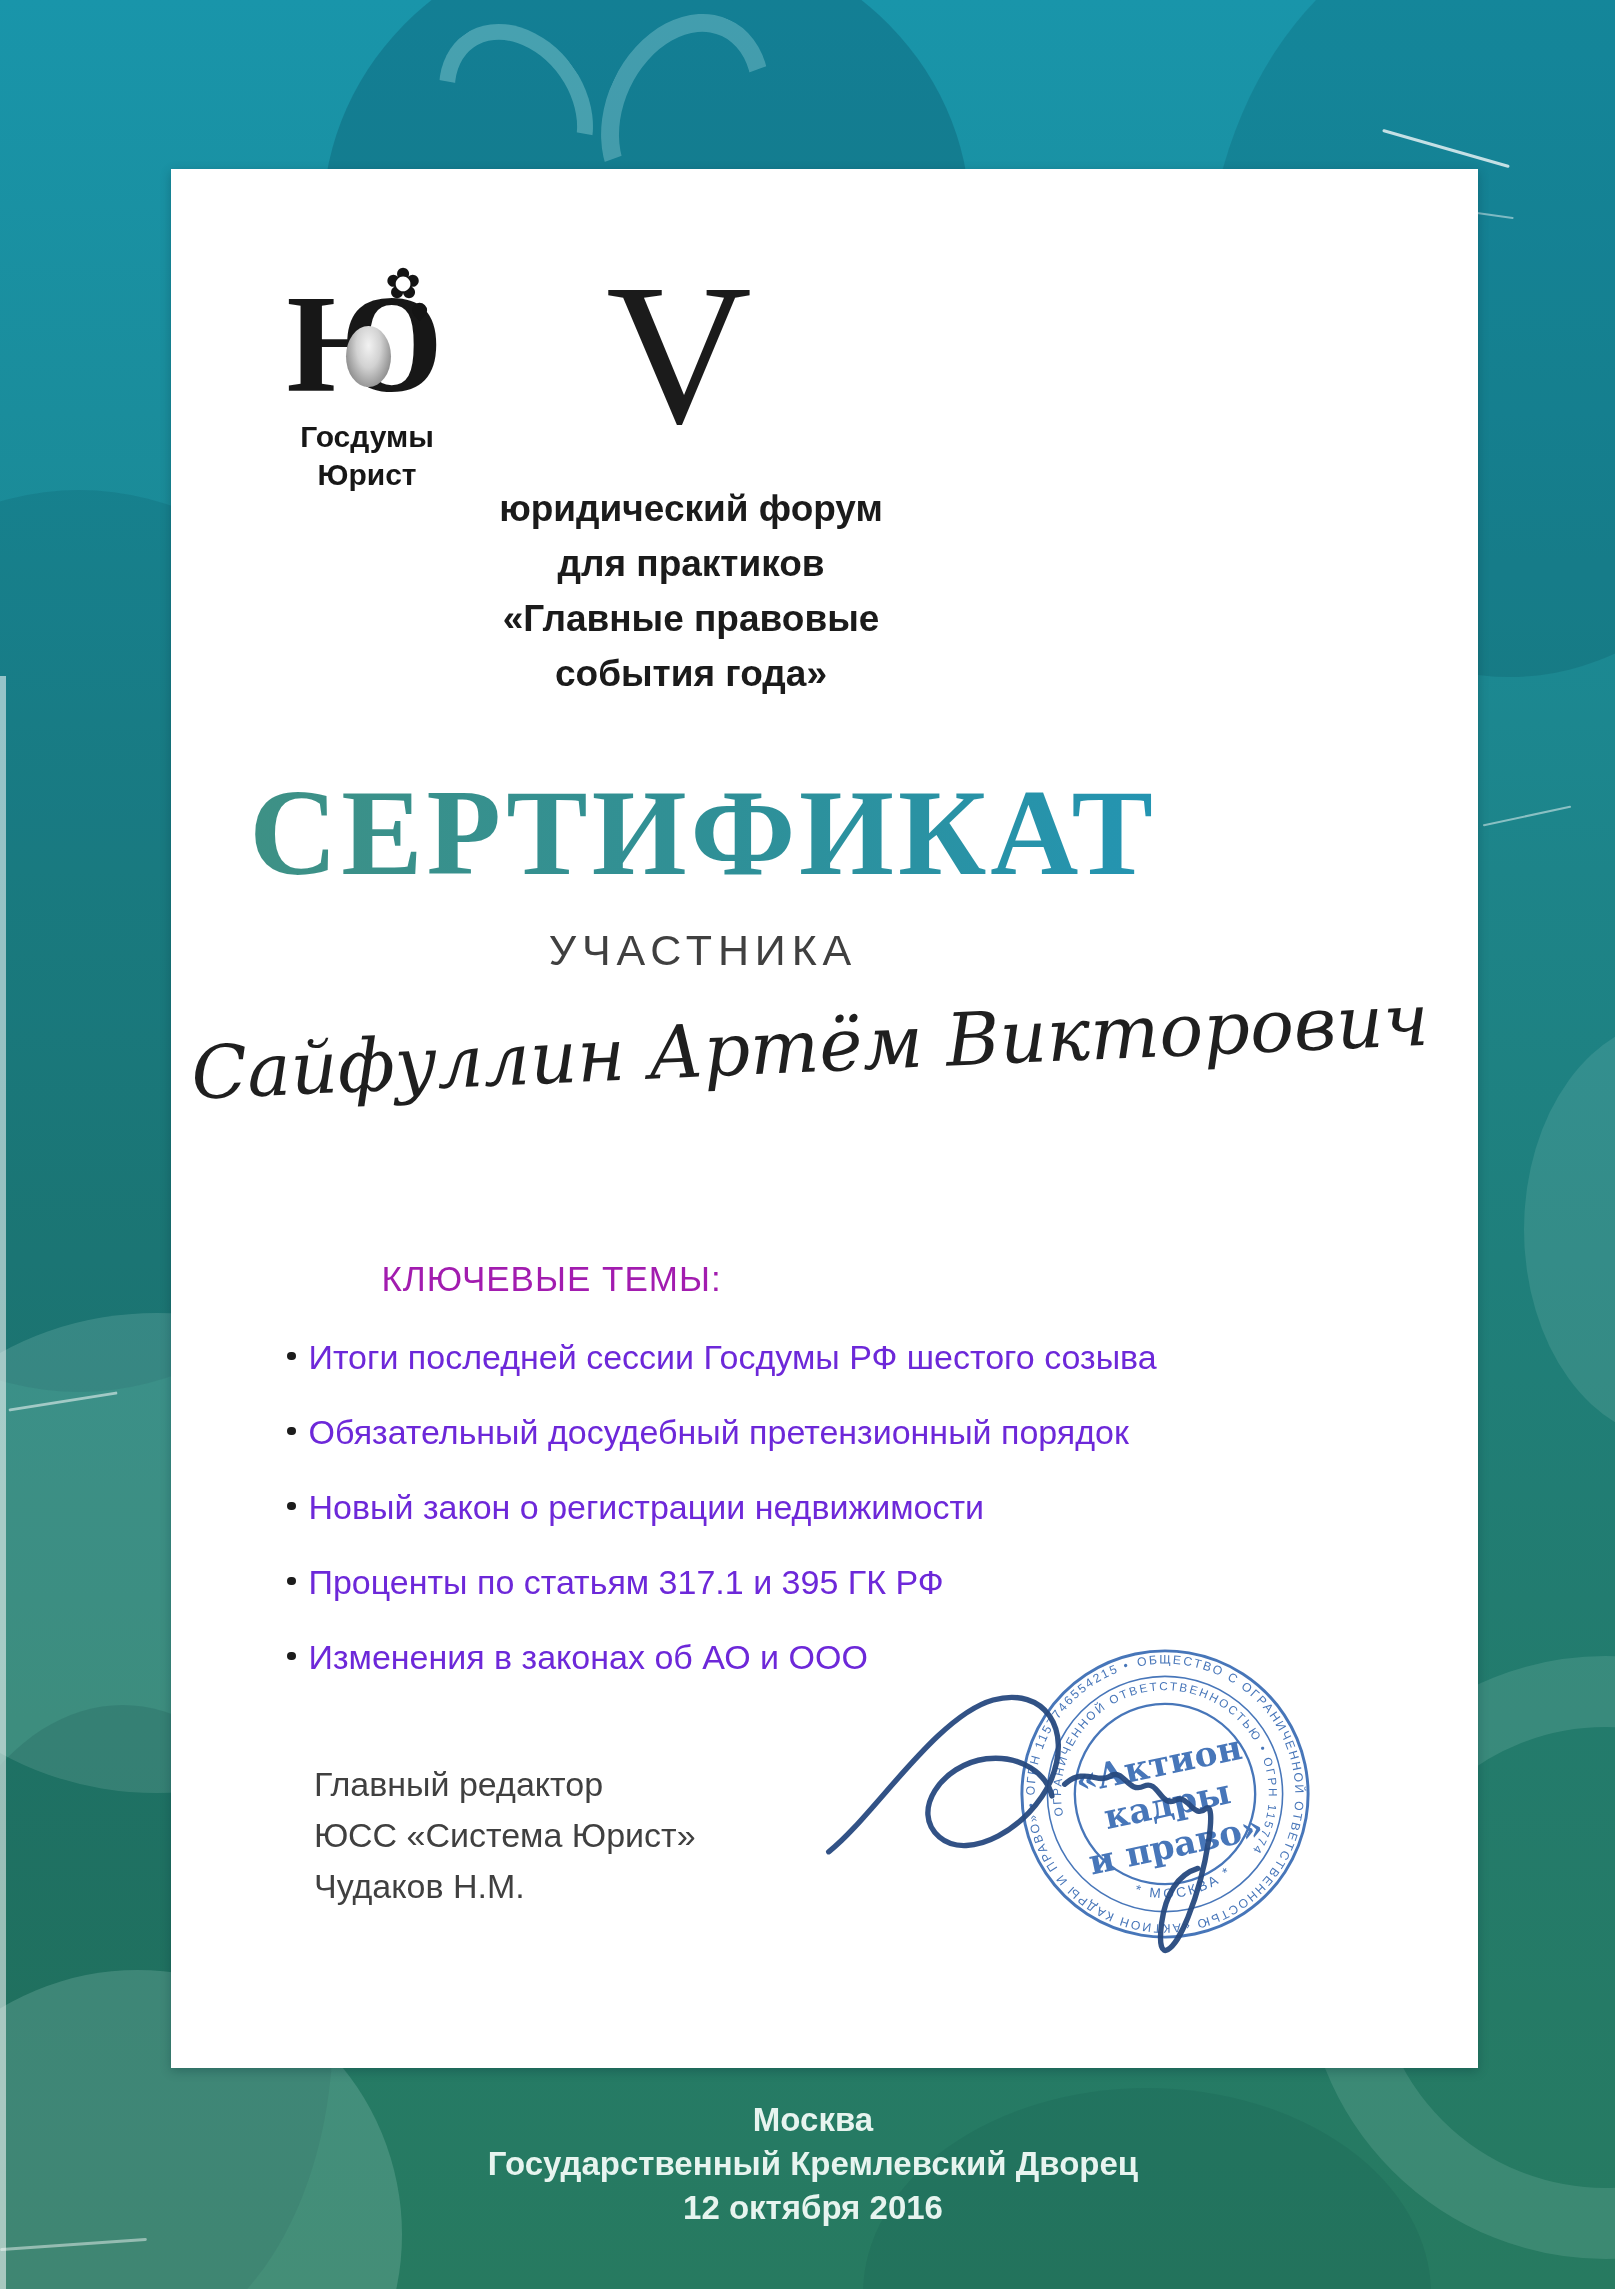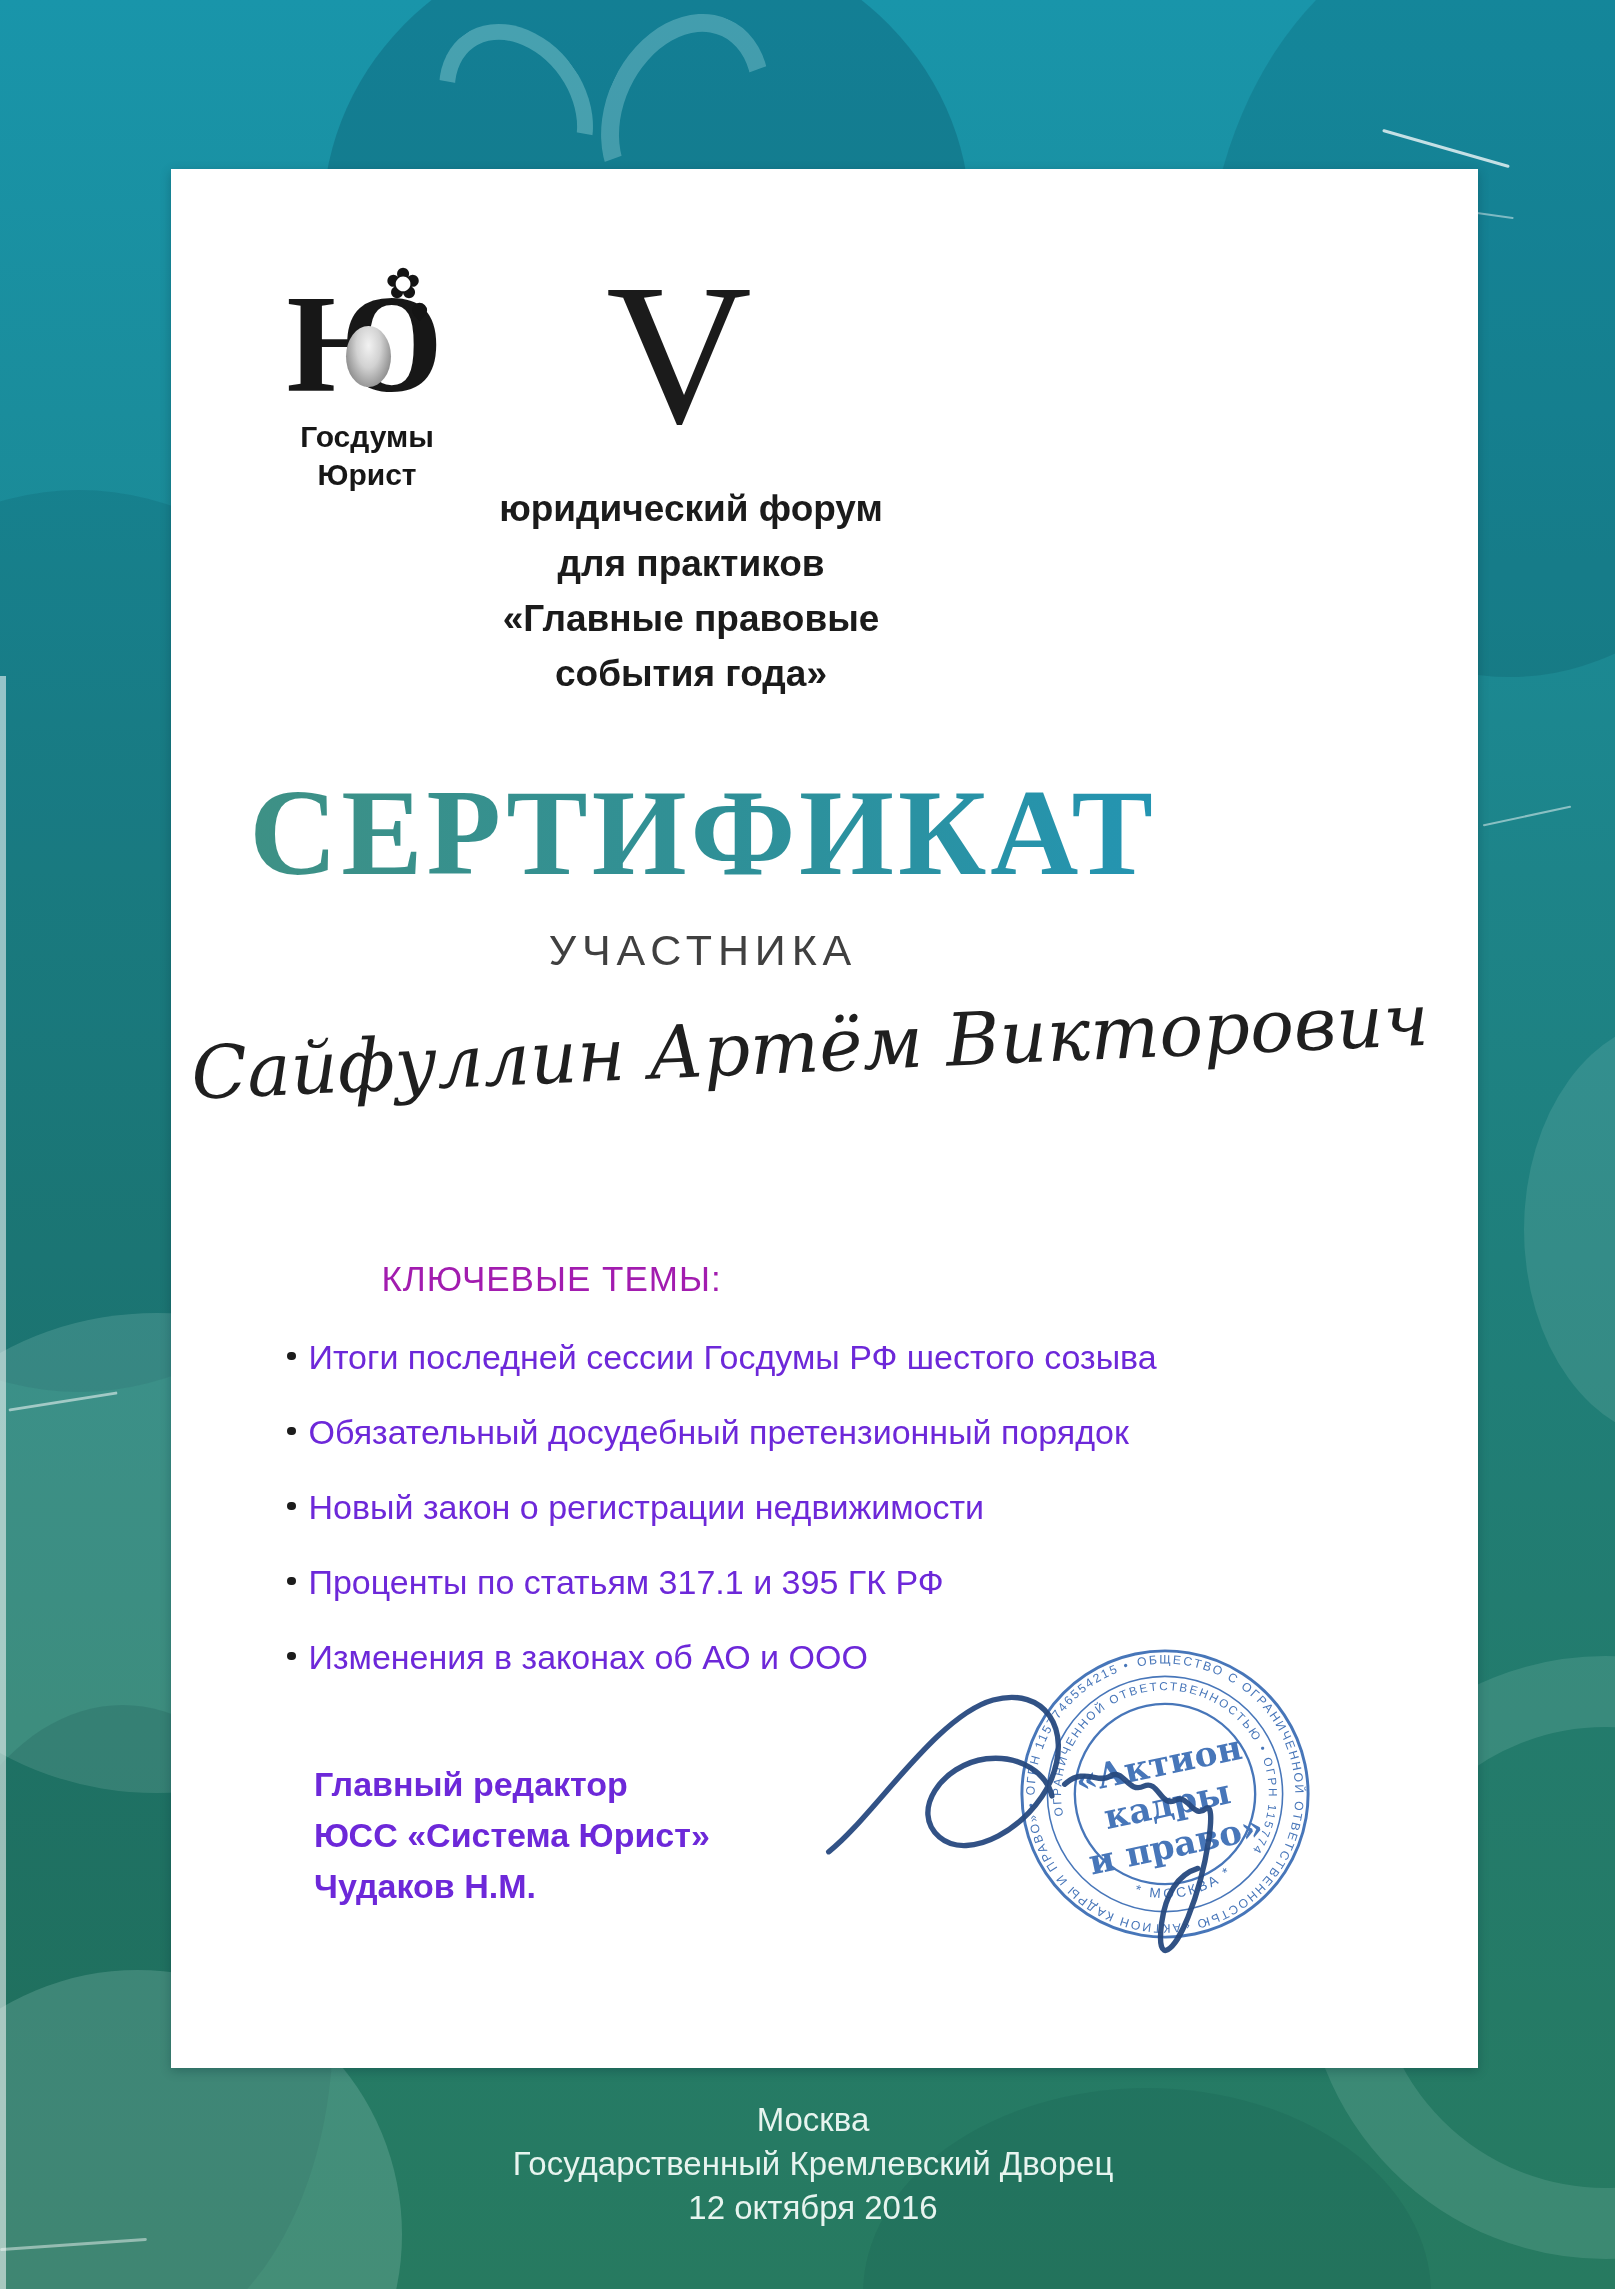--- a/index.html
+++ b/index.html
@@ -65,27 +65,27 @@
     font-family:"DejaVu Serif",serif;font-style:italic;font-size:73px;color:#1f1f1f;
     transform:rotate(-2.5deg);white-space:nowrap;}
 
   .topics-head{left:165px;top:1090px;width:431px;text-align:center;font-size:35px;
     letter-spacing:1px;color:#a21caf;}
   .topics{left:116px;top:1168px;width:980px;}
   .topic-row{display:flex;align-items:flex-start;height:75px;}
   .bullet{width:8.8px;height:8.8px;border-radius:50%;background:#1c1c1c;margin:14.7px 12.7px 0 0;flex:0 0 auto;}
   .topic-text{font-size:34px;line-height:41px;color:#6d28d9;}
 
-  .signatory{left:143px;top:1590px;width:549px;font-size:34px;line-height:51px;color:#6d28d9;font-weight:bold;}
+  .signatory{left:143px;top:1590px;width:549px;font-size:34px;line-height:51px;color:#404040;}
 
   .stamp-wrap{left:847px;top:1478px;width:294px;height:294px;opacity:.93;}
   .sig-wrap{left:643px;top:1482px;width:421px;height:333px;}
 
   .footer{position:absolute;left:323px;top:2098px;width:980px;text-align:center;
-    font-size:33px;line-height:44px;color:#e7f4ef;}
+    font-size:33px;line-height:44px;color:#e7f4ef;font-weight:bold;}
 </style>
 </head>
 <body>
 
 <div class="shape sw-top-blob"></div>
 <div class="shape sw-top-right"></div>
 <div class="shape sw-curl1"></div>
 <div class="shape sw-curl2"></div>
 <div class="shape sw-left-dark"></div>
 <div class="shape sw-mid-left"></div>

